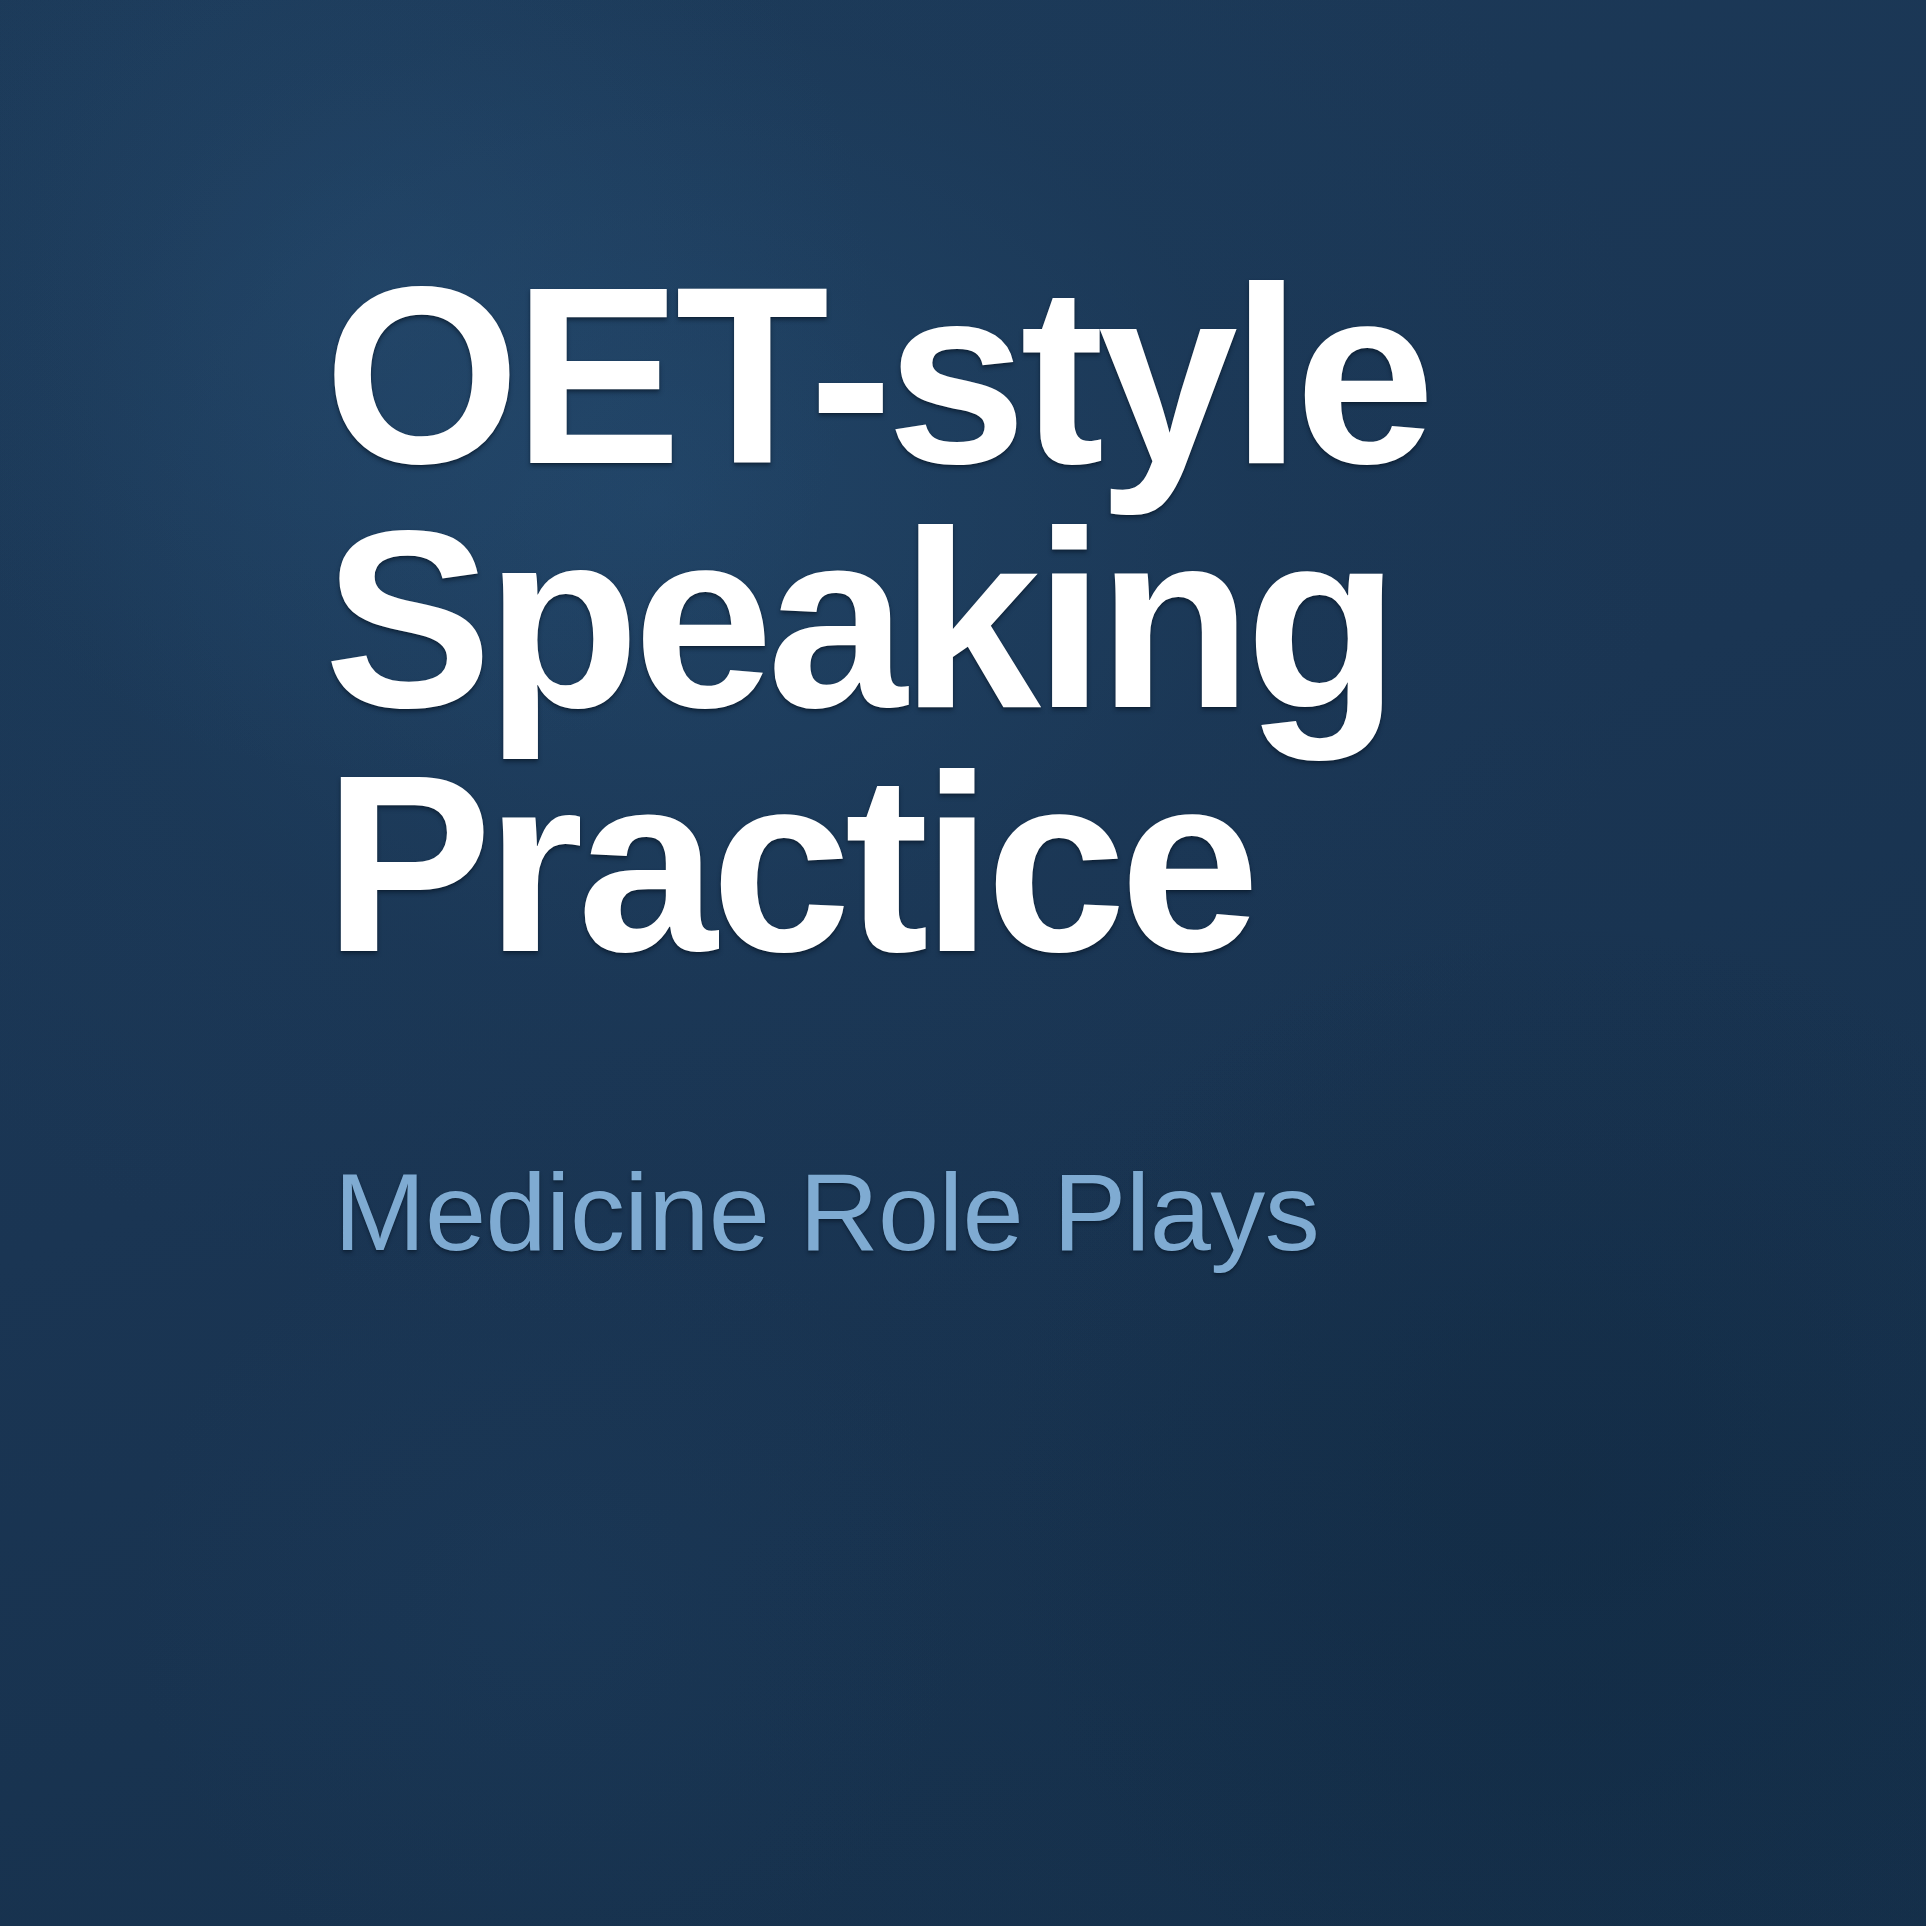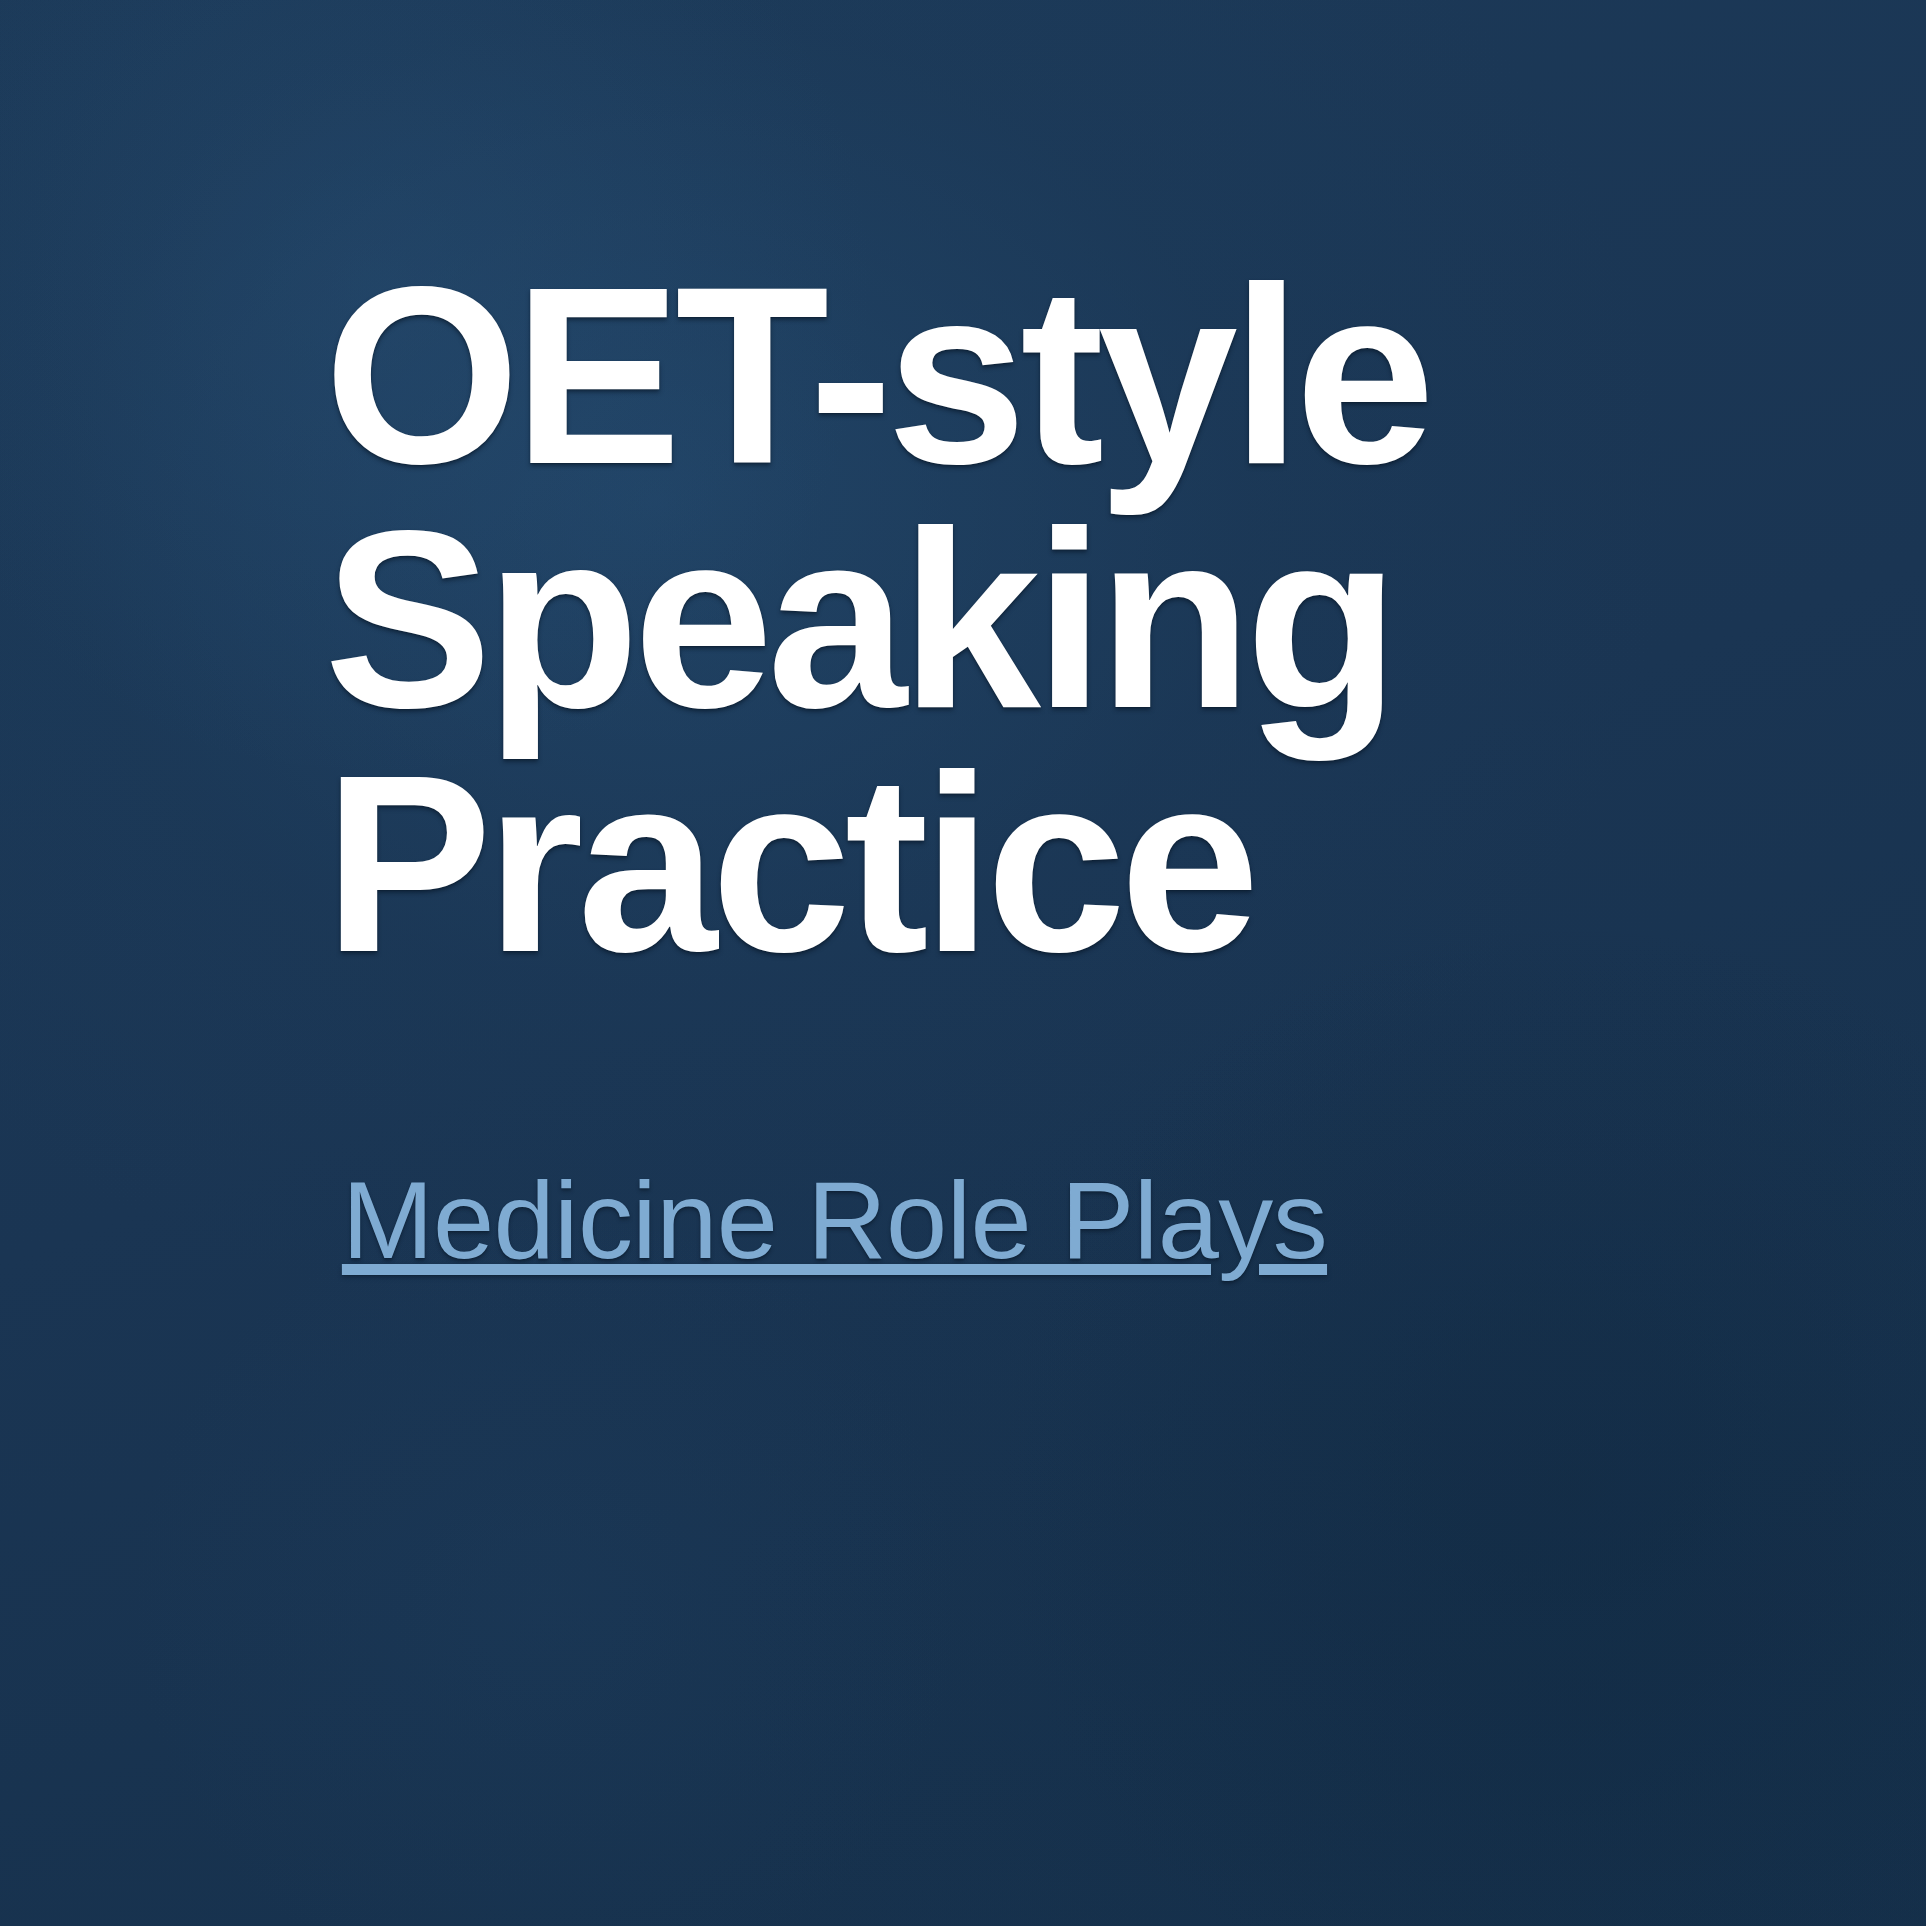--- a/index.html
+++ b/index.html
@@ -71,32 +71,31 @@
     white-space: pre-line;
     text-shadow:
       0 3.2px 4.5px rgba(8,22,38,0.55),
       0 1.3px 1.3px rgba(8,22,38,0.35);
   }
 
   #subtitle {
     position: absolute;
     left: 1.9px;
     top: 1147px;
-    margin: 16px;
+    margin: 8px;
     font-family: "Liberation Sans", sans-serif;
     font-weight: normal;
     font-size: 110px;
     line-height: 114px;
     letter-spacing: -0.6px;
     color: #7fabd2;
     white-space: nowrap;
     text-shadow:
       0 2.6px 3.9px rgba(8,22,38,0.45),
       0 0.6px 1.3px rgba(8,22,38,0.30);
-    text-decoration: underline;
   }
 </style>
 </head>
 <body>
 
 <div id="poster">
 
   <div class="bg-blob b1"></div>
   <div class="bg-blob b2"></div>
   <div class="bg-blob b3"></div>

